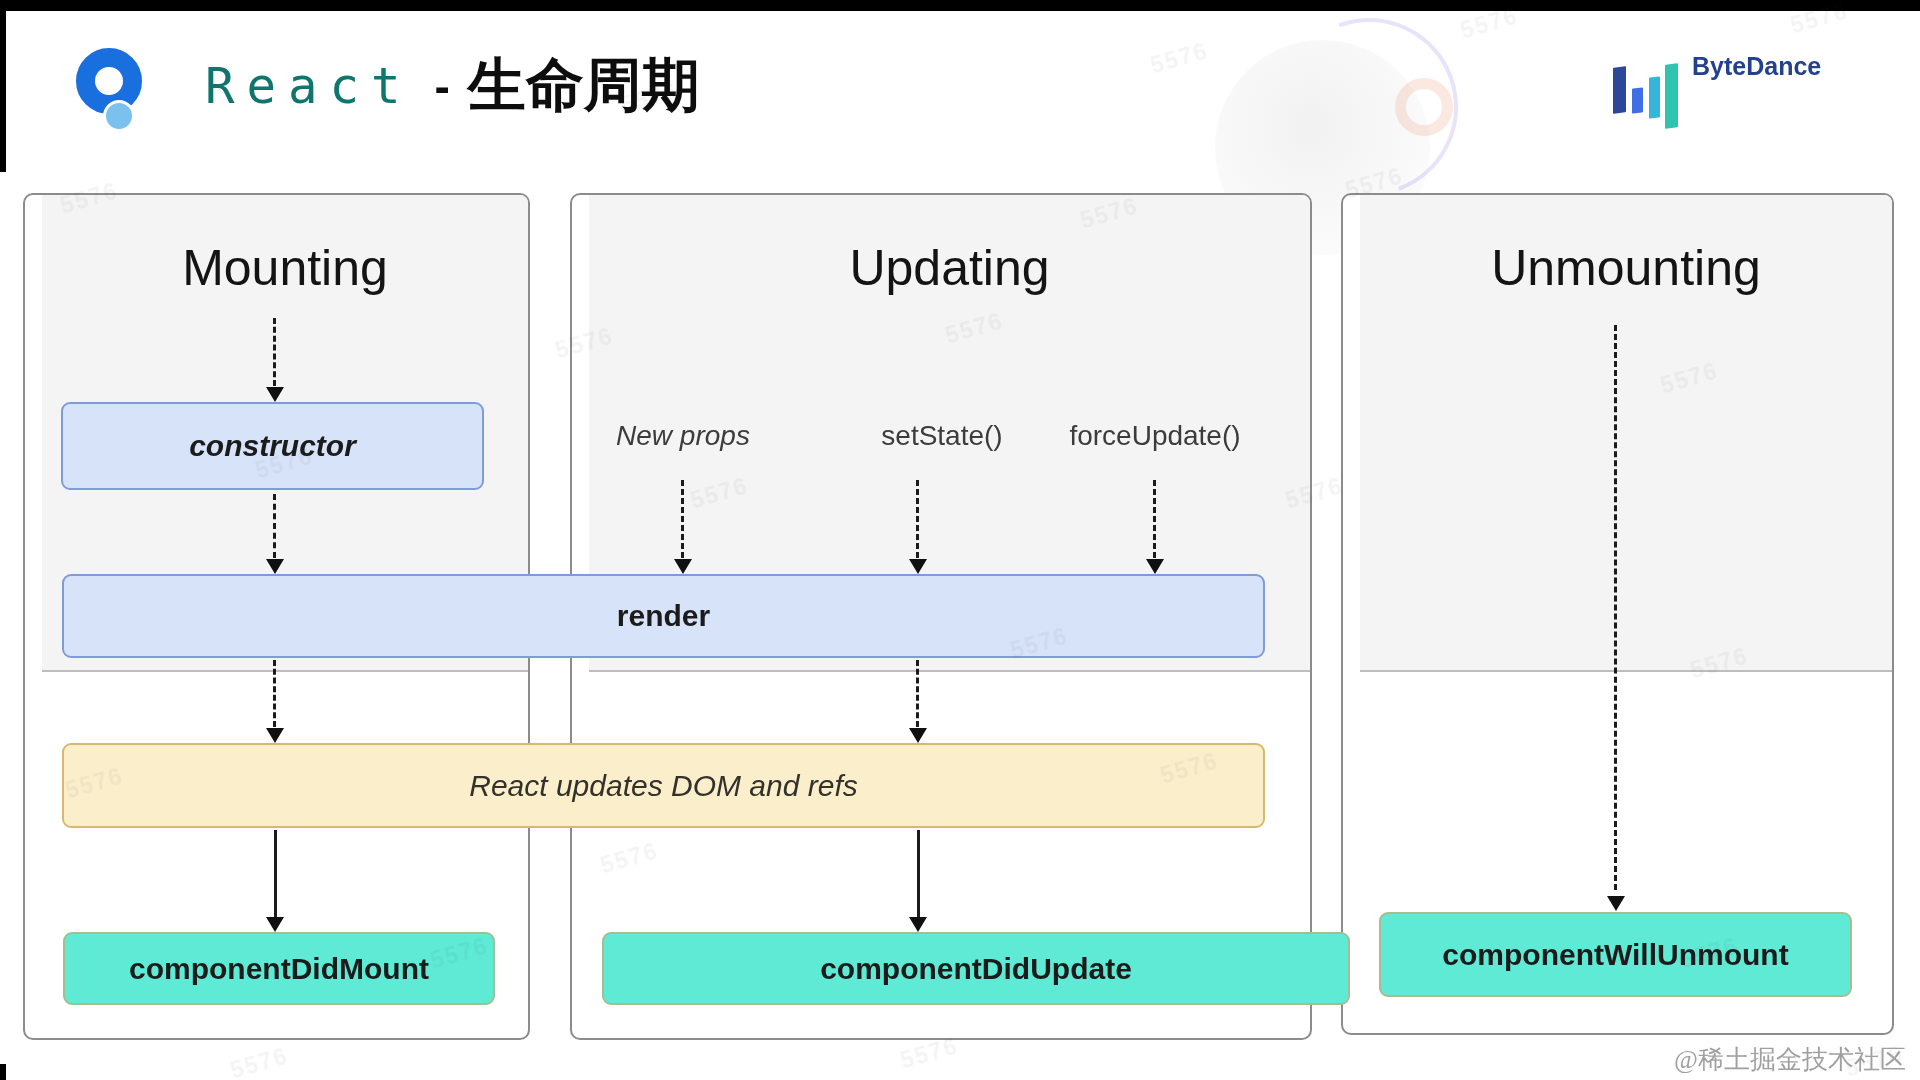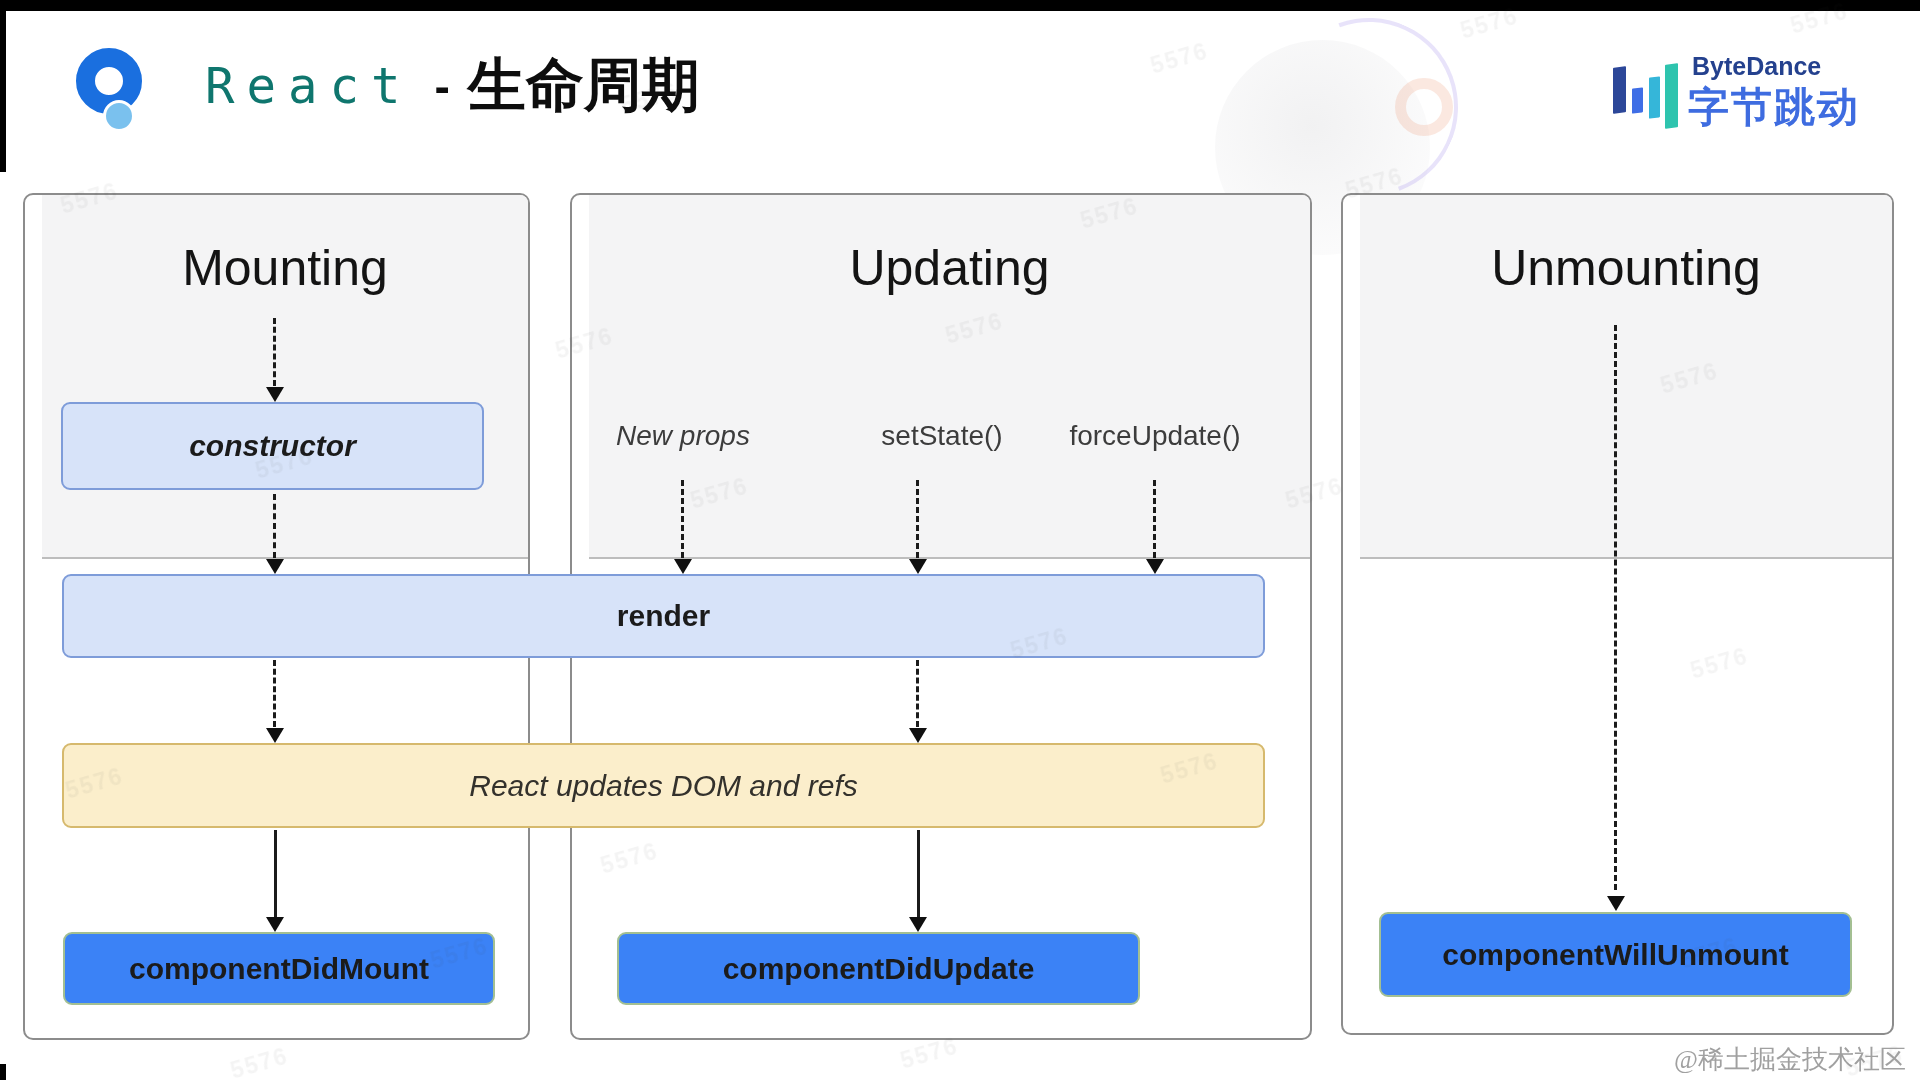--- a/index.html
+++ b/index.html
@@ -32,29 +32,29 @@
   .hdr-art-peach { position:absolute; left:1395px; top:78px; width:36px; height:36px; border-radius:50%;
                    border:11px solid rgba(238,150,115,0.22); }
 
   .bd-bar { position:absolute; transform:skewY(-7deg); border-radius:1px; }
   .bd-en  { position:absolute; left:1692px; top:52px; font-size:25px; font-weight:700; color:#24418e; }
   .bd-zh  { position:absolute; left:1688px; top:80px; font-size:41px; font-weight:700; color:#3e6ce0; letter-spacing:2px; }
 
   
   .panel { position:absolute; box-sizing:border-box; background:#ffffff;
            border:2px solid #8c8c8c; border-radius:10px; overflow:hidden; z-index:1; }
-  .panel-gray { box-sizing:border-box; height:364px; background:#f4f4f5; border-bottom:2px solid #bdbdbd;margin-left:17px; }
+  .panel-gray { box-sizing:border-box; height:477px; background:#f4f4f5; border-bottom:2px solid #bdbdbd;margin-left:17px; }
   .panel-title { padding-top:44px; text-align:center; font-size:50px; font-weight:400; color:#141414; }
 
   
   .node { position:absolute; box-sizing:border-box; display:flex; align-items:center; justify-content:center;
           border-radius:9px; border:2px solid; font-weight:700; font-size:30px; color:#1b1b1b; z-index:3; }
   .blue   { background:#d7e3f9; border-color:#7e9cd9; }
   .yellow { background:#fbeecb; border-color:#d6b96d; font-style:italic; font-weight:400; font-size:30px; color:#33312c; }
-  .green  { background:#3b82f6; border-color:#a3bf92; }
+  .green  { background:#5eead4; border-color:#a3bf92; }
 
   .trigger { position:absolute; transform:translateX(-50%); font-size:28px; color:#3c3c3c; white-space:nowrap; z-index:2; }
   .italic  { font-style:italic; }
 
   
   .dash-v  { position:absolute; width:0; border-left:3px dashed #1b1b1b; z-index:2; }
   .solid-v { position:absolute; width:2.5px; background:#1b1b1b; z-index:2; }
   .ah { position:absolute; width:0; height:0; border-left:9px solid transparent;
         border-right:9px solid transparent; border-top:15px solid #101010; z-index:2; }
 
@@ -86,21 +86,20 @@
     <span class="t-zh" style="margin-left:0;">生命周期</span>
   </div>
 
   <div>
     <div class="bd-bar" style="left:1613px; top:67px; width:13px; height:46px; background:#2c4799;"></div>
     <div class="bd-bar" style="left:1632px; top:88px; width:11px; height:25px; background:#3f6ee6;"></div>
     <div class="bd-bar" style="left:1649px; top:77px; width:11px; height:41px; background:#35b6d9;"></div>
     <div class="bd-bar" style="left:1665px; top:64px; width:13px; height:64px; background:#2ec4ae;"></div>
   </div>
   <div class="bd-en">ByteDance</div>
-  <div class="bd-zh">字节跳动</div>
 
   <div class="panel" style="left:23px; top:193px; width:507px; height:847px;">
     <div class="panel-gray">
       <div class="panel-title">Mounting</div>
     </div>
   </div>
   <div class="panel" style="left:570px; top:193px; width:742px; height:847px;">
     <div class="panel-gray">
       <div class="panel-title">Updating</div>
     </div>
@@ -142,21 +141,21 @@
   <div class="solid-v" style="left:274px; top:830px; height:87px;"></div>
   <div class="ah" style="left:266px; top:917px;"></div>
 
   <div class="solid-v" style="left:917px; top:830px; height:87px;"></div>
   <div class="ah" style="left:909px; top:917px;"></div>
 
   <div class="node blue" style="left:61px; top:402px; width:423px; height:88px;font-style:italic;">constructor</div>
   <div class="node blue" style="left:62px; top:574px; width:1203px; height:84px;">render</div>
   <div class="node yellow" style="left:62px; top:743px; width:1203px; height:85px;">React updates DOM and refs</div>
   <div class="node green" style="left:63px; top:932px; width:432px; height:73px;">componentDidMount</div>
-  <div class="node green" style="left:617px; top:932px; width:523px; height:73px;">componentDidUpdate</div>
+  <div class="node green" style="left:602px; top:932px; width:748px; height:73px;">componentDidUpdate</div>
   <div class="node green" style="left:1379px; top:912px; width:473px; height:85px;">componentWillUnmount</div>
 
   <div id="wm-layer">
       <div class="wm" style="left: 60px; top: 185px;">5576</div>
       <div class="wm" style="left: 620px; top: 85px;">5576</div>
       <div class="wm" style="left: 1150px; top: 45px;">5576</div>
       <div class="wm" style="left: 1460px; top: 10px;">5576</div>
       <div class="wm" style="left: 1790px; top: 5px;">5576</div>
       <div class="wm" style="left: 255px; top: 450px;">5576</div>
       <div class="wm" style="left: 65px; top: 770px;">5576</div>

